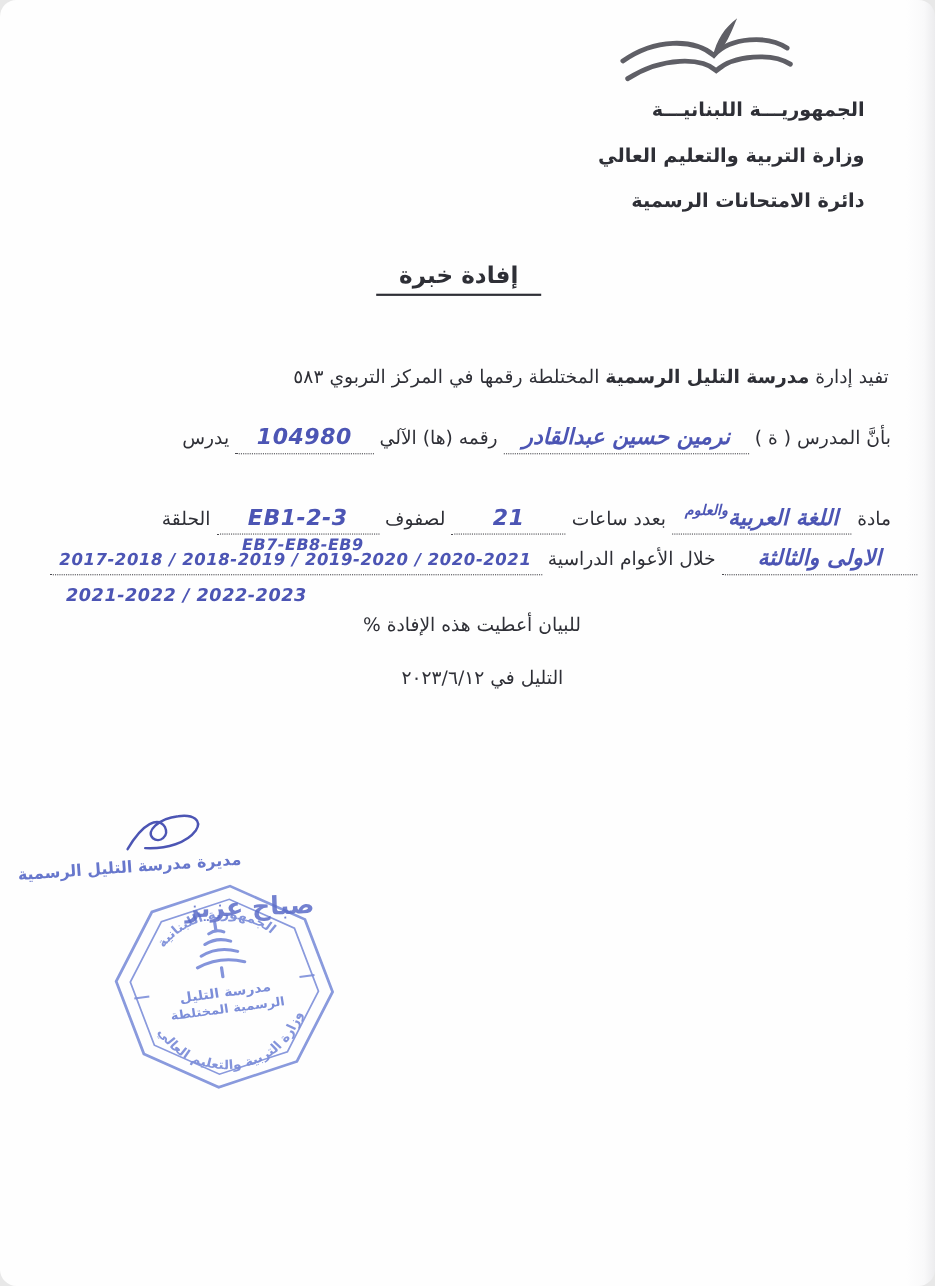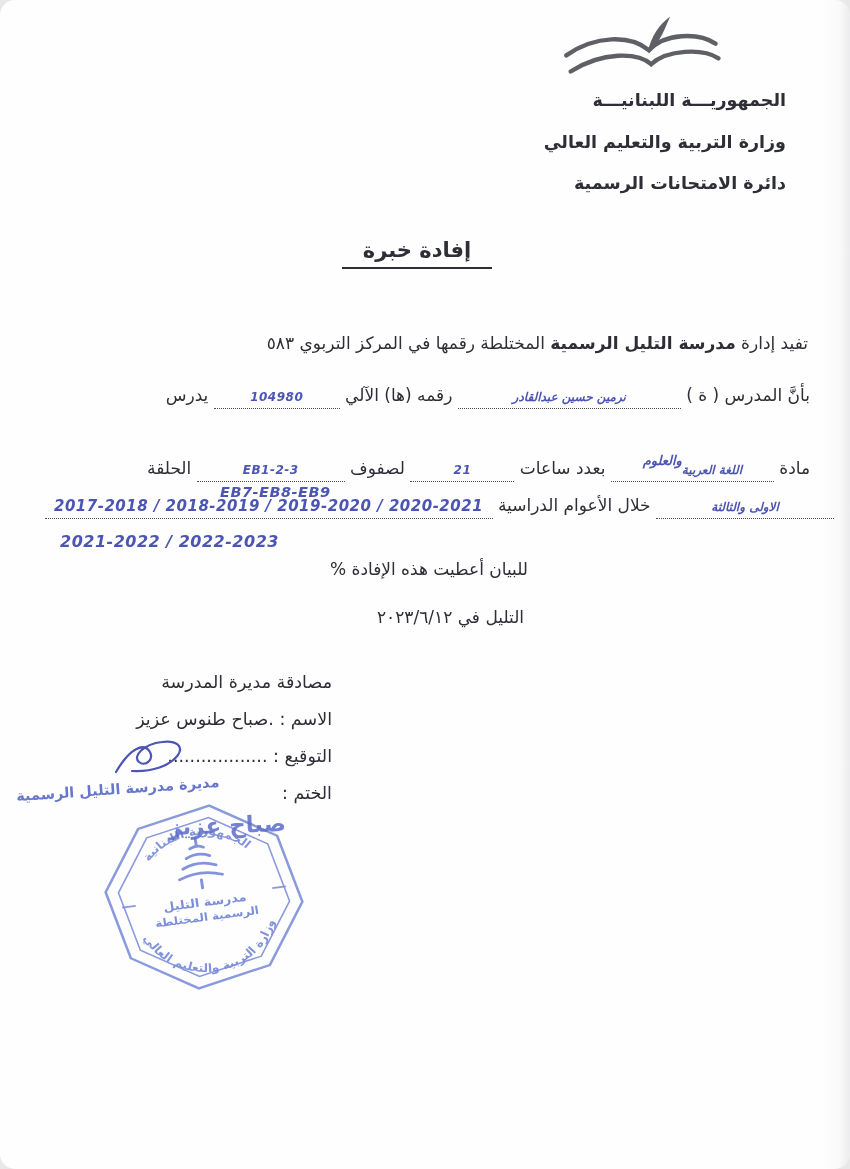--- a/index.html
+++ b/index.html
@@ -32,21 +32,21 @@
   }
   .line{position:absolute;white-space:nowrap;font-size:17px;line-height:1.35;}
   .b{font-weight:bold;}
   .fill{
     display:inline-block;position:relative;
     border-bottom:1.7px dotted #4a4a4f;
     text-align:center;padding:0 4px 1px;vertical-align:baseline;
   }
   .hand{
     color:var(--hand);font-style:italic;font-weight:600;
-    font-size:12px;letter-spacing:.5px;
+    font-size:20px;letter-spacing:.5px;
   }
   .ltr{direction:ltr;unicode-bidi:embed;}
   .hand-super{position:relative;top:-9px;font-size:13px;}
   .below-line{
     position:absolute;top:calc(100% + 2px);right:14px;
     font-size:14.5px;white-space:nowrap;
   }
   .centered{text-align:center;}
   .approval{
     position:absolute;top:672px;right:518px;width:320px;
@@ -118,31 +118,22 @@
     <span>خلال الأعوام الدراسية</span>
     <span class="fill" style="min-width:440px;"><span class="hand ltr" style="font-size:15px;">2017-2018 / 2018-2019 / 2019-2020 / 2020-2021</span></span>
   </div>
 
   <div class="line" style="top:530px;left:28px;direction:ltr;margin-left:32px;">
     <span class="hand ltr" style="font-size:16px;">2021-2022 / 2022-2023</span>
   </div>
 
   <div class="line centered" style="top:558px;left:300px;width:258px;">للبيان أعطيت هذه الإفادة %</div>
 
-  <div class="line centered" style="top:606px;left:348px;width:205px;text-align:center;">التليل في ٢٠٢٣/٦/١٢</div>
+  <div class="line centered" style="top:606px;left:336px;width:205px;text-align:center;">التليل في ٢٠٢٣/٦/١٢</div>
 
-  <div class="approval">
-    <div>مصادقة مديرة المدرسة</div>
-    <div>الاسم : .صباح طنوس عزيز</div>
-    <div>
-      <span>التوقيع :</span>
-      <span class="sig-dots">..................</span>
-    </div>
-    <div>الختم :</div>
-  </div>
 
   <svg class="sig-scribble" width="92" height="44" viewBox="0 0 92 44">
     <path d="M4 36 C18 12 32 6 38 16 C42 24 33 31 27 26 C20 20 32 8 50 6 C64 4 72 10 66 19 C58 30 40 36 20 35" fill="none" stroke="#4c55b4" stroke-width="2.2" stroke-linecap="round"></path>
   </svg>
 
   <div class="principal-stamp">مديرة مدرسة التليل الرسمية</div>
 
   <svg class="seal" width="256" height="194" viewBox="0 0 260 212" preserveAspectRatio="none">
     <g transform="rotate(-8 130 106)">
       <g fill="none" stroke="#7285d6" stroke-width="2.6" opacity="0.9">

